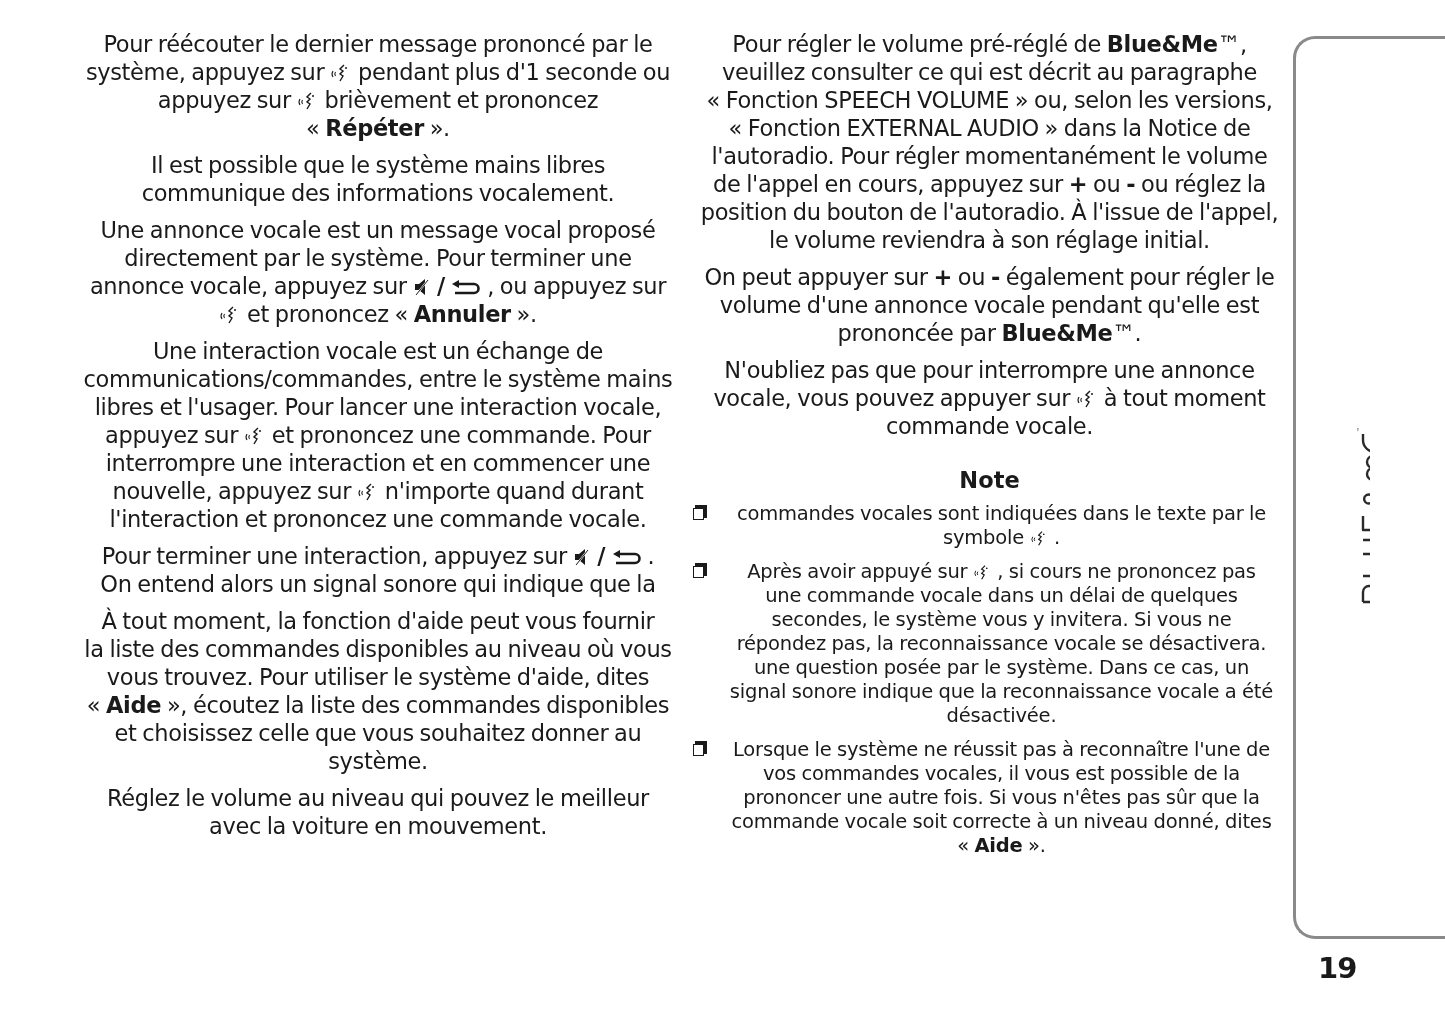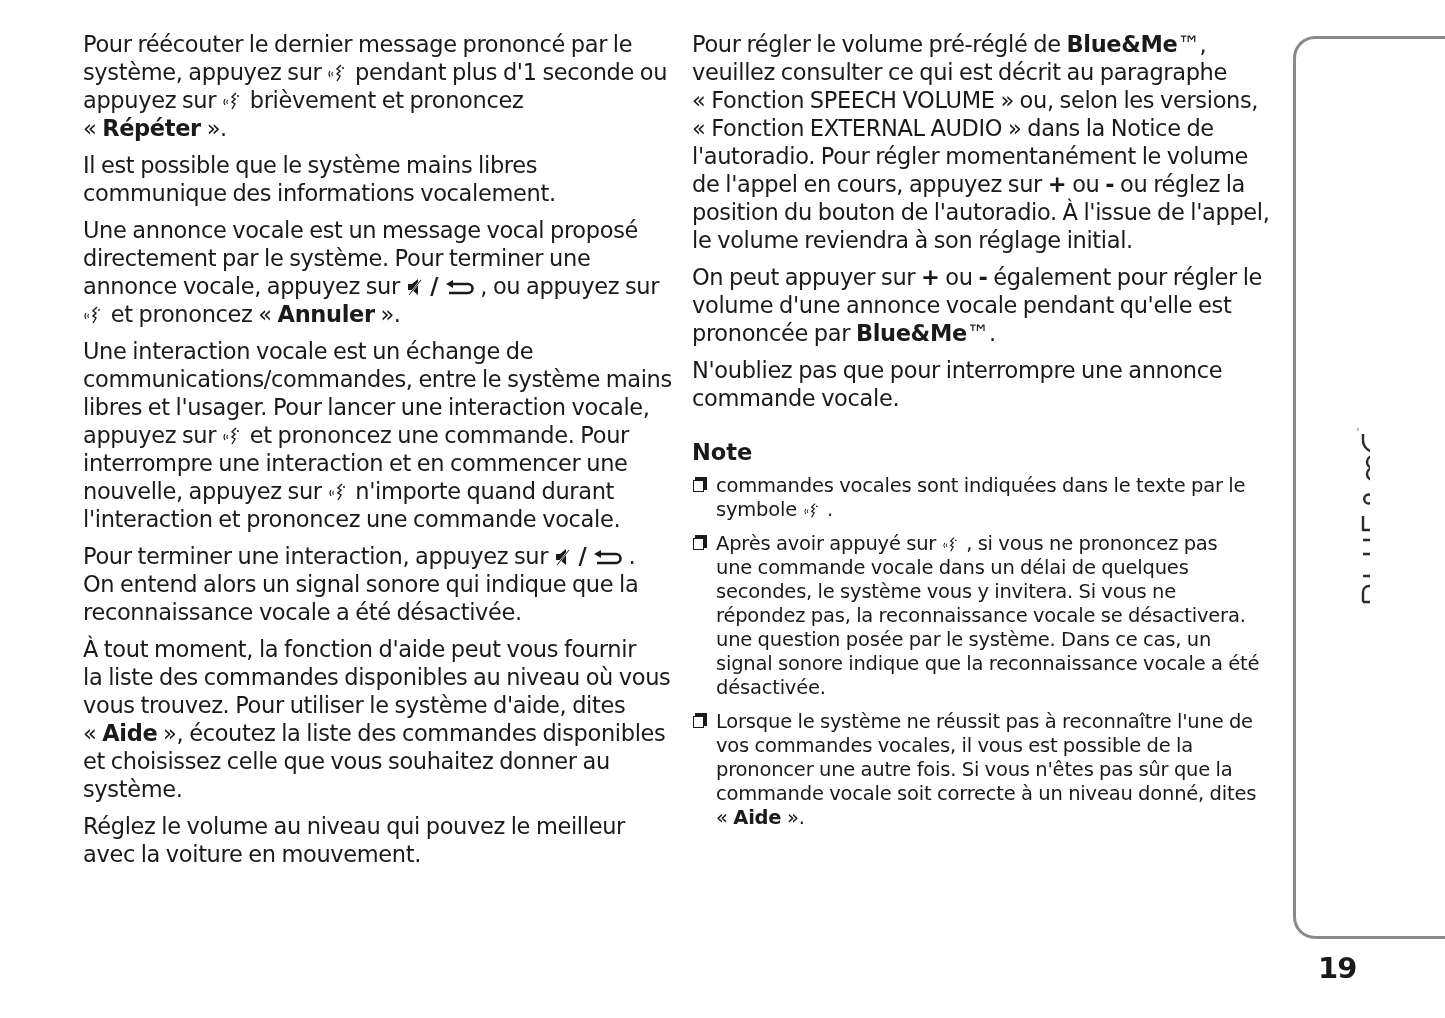--- a/index.html
+++ b/index.html
@@ -1,18 +1,18 @@
 <!DOCTYPE html>
 <html><head>
 <meta charset="utf-8">
 <style>
   html, body { margin:0; padding:0; background:#ffffff; }
   body { width:1445px; height:1018px; position:relative; overflow:hidden;
          font-family:"DejaVu Sans", sans-serif; color:#1a1a1a; }
-  .col { position:absolute; top:30px; }
+  .col { position:absolute; top:30px;text-align:center; }
   .col-left { left:83px; width:590px; }
   .col-right { left:692px; width:595px; }
   .para { margin:0 0 9px 0; font-size:22.5px; line-height:28px; letter-spacing:-0.35px; word-spacing:-1px; }
   .line { display:block; white-space:nowrap; }
   b { font-weight:bold; }
   .note-title { font-size:22.5px; font-weight:bold; margin:26px 0 8px 0; line-height:28px; }
   .note-list { margin:0; padding:0; list-style:none; }
   .note-item { position:relative; padding-left:24px; font-size:19.5px; line-height:24px; margin-bottom:10px; letter-spacing:-0.2px; word-spacing:-0.5px; }
   .note-item .box { position:absolute; left:1px; top:6px; width:11px; height:12px; border:1.6px solid #1a1a1a; box-sizing:border-box; }
   .note-item .box::after { content:""; position:absolute; right:-4px; top:-4px; width:3px; height:13px; background:#1a1a1a; }
@@ -92,21 +92,20 @@
     <span class="line">l'interaction et prononcez une commande vocale.</span>
   </p>
 
   <p class="para">
     <span class="line"><span>Pour terminer une interaction, appuyez sur </span><svg class="icon-mute">
           <use href="#sym-mute"></use>
         </svg><b> / </b><svg class="icon-back">
           <use href="#sym-back"></use>
         </svg><span> .</span></span>
     <span class="line">On entend alors un signal sonore qui indique que la</span>
-    <span class="line">reconnaissance vocale a été désactivée.</span>
   </p>
 
   <p class="para">
     <span class="line">À tout moment, la fonction d'aide peut vous fournir</span>
     <span class="line">la liste des commandes disponibles au niveau où vous</span>
     <span class="line">vous trouvez. Pour utiliser le système d'aide, dites</span>
     <span class="line"><span>« </span><b>Aide</b><span> », écoutez la liste des commandes disponibles</span></span>
     <span class="line">et choisissez celle que vous souhaitez donner au</span>
     <span class="line">système.</span>
   </p>
@@ -131,38 +130,41 @@
   </p>
 
   <p class="para">
     <span class="line"><span>On peut appuyer sur </span><b>+</b><span> ou </span><b>-</b><span> également pour régler le</span></span>
     <span class="line">volume d'une annonce vocale pendant qu'elle est</span>
     <span class="line"><span>prononcée par </span><b>Blue&amp;Me</b><span>™.</span></span>
   </p>
 
   <p class="para">
     <span class="line">N'oubliez pas que pour interrompre une annonce</span>
+    <span class="line"><span>vocale, vous pouvez appuyer sur </span><svg class="icon-voice">
+          <use href="#sym-voice"></use>
+        </svg><span> à tout moment</span></span>
     <span class="line">commande vocale.</span>
   </p>
 
   <div class="note-title">Note</div>
 
   <ul class="note-list">
     <li class="note-item">
       <span class="box"></span>
       <span class="line">commandes vocales sont indiquées dans le texte par le</span>
       <span class="line"><span>symbole </span><svg class="icon-voice" style="width:19px;height:17px">
             <use href="#sym-voice"></use>
           </svg><span> .</span></span>
     </li>
     <li class="note-item">
       <span class="box"></span>
       <span class="line"><span>Après avoir appuyé sur </span><svg class="icon-voice" style="width:19px;height:17px">
             <use href="#sym-voice"></use>
-          </svg><span> , si vous ne prononcez pas</span></span>
+          </svg><span> , si cours ne prononcez pas</span></span>
       <span class="line">une commande vocale dans un délai de quelques</span>
       <span class="line">secondes, le système vous y invitera. Si vous ne</span>
       <span class="line">répondez pas, la reconnaissance vocale se désactivera.</span>
       <span class="line">une question posée par le système. Dans ce cas, un</span>
       <span class="line">signal sonore indique que la reconnaissance vocale a été</span>
       <span class="line">désactivée.</span>
     </li>
     <li class="note-item">
       <span class="box"></span>
       <span class="line">Lorsque le système ne réussit pas à reconnaître l'une de</span>

